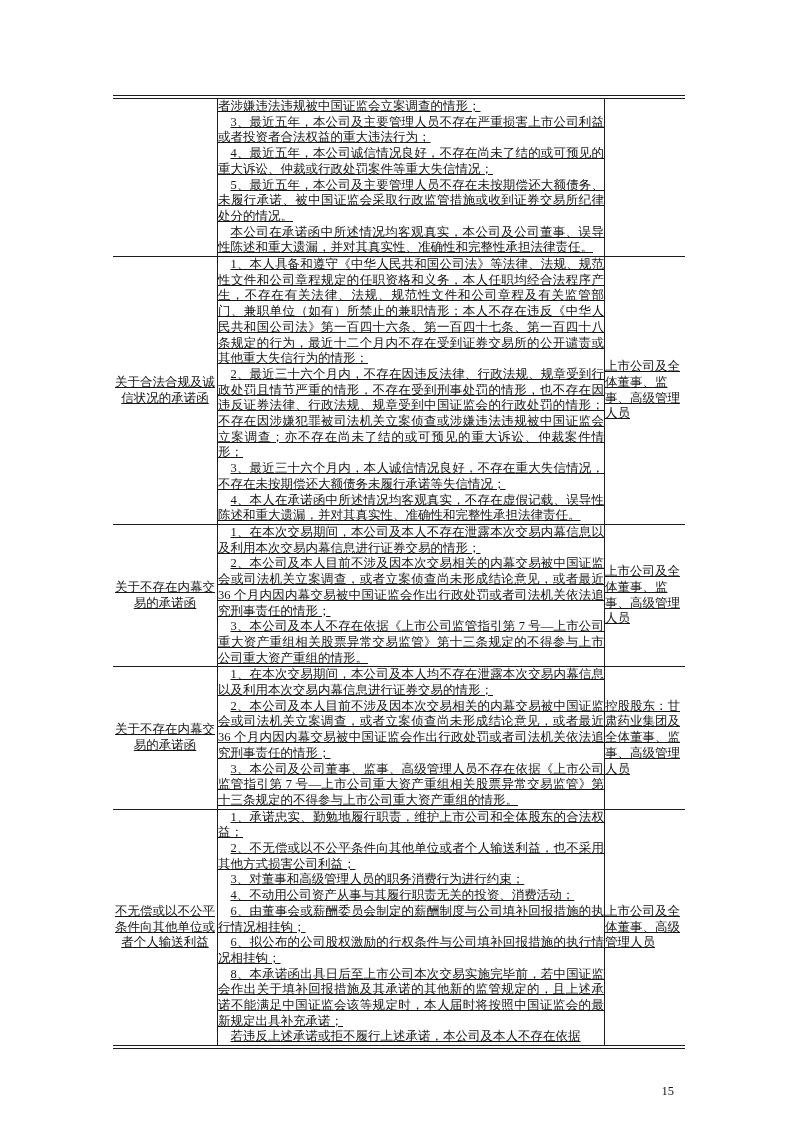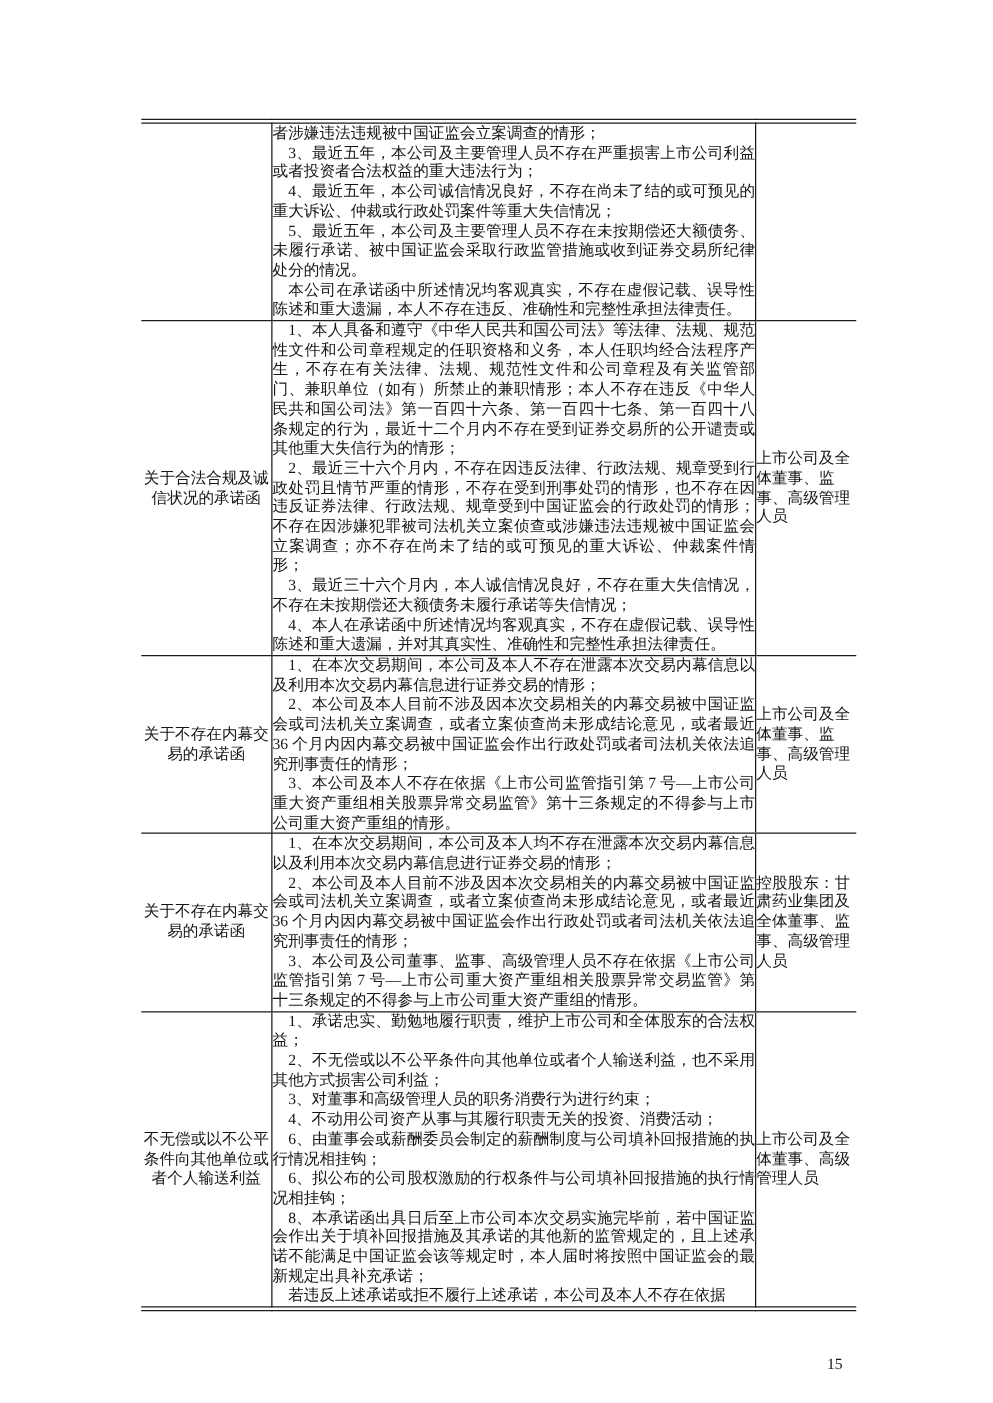--- a/index.html
+++ b/index.html
@@ -24,20 +24,21 @@
     border-collapse: collapse;
     table-layout: fixed;
     border-top: 4px double #1d1d1d;
     border-bottom: 4px double #1d1d1d;
     font-size: 12.5px;
     line-height: 15.7px;
   }
   table.commitments td {
     vertical-align: middle;
     padding: 0;
+    text-decoration: underline;
   }
   td.cell-name {
     width: 104px;
     border-right: 1px solid #1d1d1d;
     text-align: center;
     padding: 1px;
     margin-top: 17px;
   }
   td.cell-content {
     width: 386px;
@@ -75,21 +76,21 @@
 <div class="page">
   <table class="commitments">
     <tbody id="commitments-body">
         <tr class="commitment-row">
           <td class="cell-name"></td>
           <td class="cell-content">
             <p class="no-indent">者涉嫌违法违规被中国证监会立案调查的情形；</p>
             <p>3、最近五年，本公司及主要管理人员不存在严重损害上市公司利益或者投资者合法权益的重大违法行为；</p>
             <p>4、最近五年，本公司诚信情况良好，不存在尚未了结的或可预见的重大诉讼、仲裁或行政处罚案件等重大失信情况；</p>
             <p>5、最近五年，本公司及主要管理人员不存在未按期偿还大额债务、未履行承诺、被中国证监会采取行政监管措施或收到证券交易所纪律处分的情况。</p>
-            <p>本公司在承诺函中所述情况均客观真实，不存在虚假记载、误导性陈述和重大遗漏，本人不存在违反、准确性和完整性承担法律责任。</p>
+            <p>本公司在承诺函中所述情况均客观真实，本公司及公司董事、误导性陈述和重大遗漏，并对其真实性、准确性和完整性承担法律责任。</p>
           </td>
           <td class="cell-party"></td>
         </tr>
         <tr class="commitment-row">
           <td class="cell-name">关于合法合规及诚信状况的承诺函</td>
           <td class="cell-content">
             <p>1、本人具备和遵守《中华人民共和国公司法》等法律、法规、规范性文件和公司章程规定的任职资格和义务，本人任职均经合法程序产生，不存在有关法律、法规、规范性文件和公司章程及有关监管部门、兼职单位（如有）所禁止的兼职情形；本人不存在违反《中华人民共和国公司法》第一百四十六条、第一百四十七条、第一百四十八条规定的行为，最近十二个月内不存在受到证券交易所的公开谴责或其他重大失信行为的情形；</p>
             <p>2、最近三十六个月内，不存在因违反法律、行政法规、规章受到行政处罚且情节严重的情形，不存在受到刑事处罚的情形，也不存在因违反证券法律、行政法规、规章受到中国证监会的行政处罚的情形；不存在因涉嫌犯罪被司法机关立案侦查或涉嫌违法违规被中国证监会立案调查；亦不存在尚未了结的或可预见的重大诉讼、仲裁案件情形；</p>
             <p>3、最近三十六个月内，本人诚信情况良好，不存在重大失信情况，不存在未按期偿还大额债务未履行承诺等失信情况；</p>
             <p>4、本人在承诺函中所述情况均客观真实，不存在虚假记载、误导性陈述和重大遗漏，并对其真实性、准确性和完整性承担法律责任。</p>

